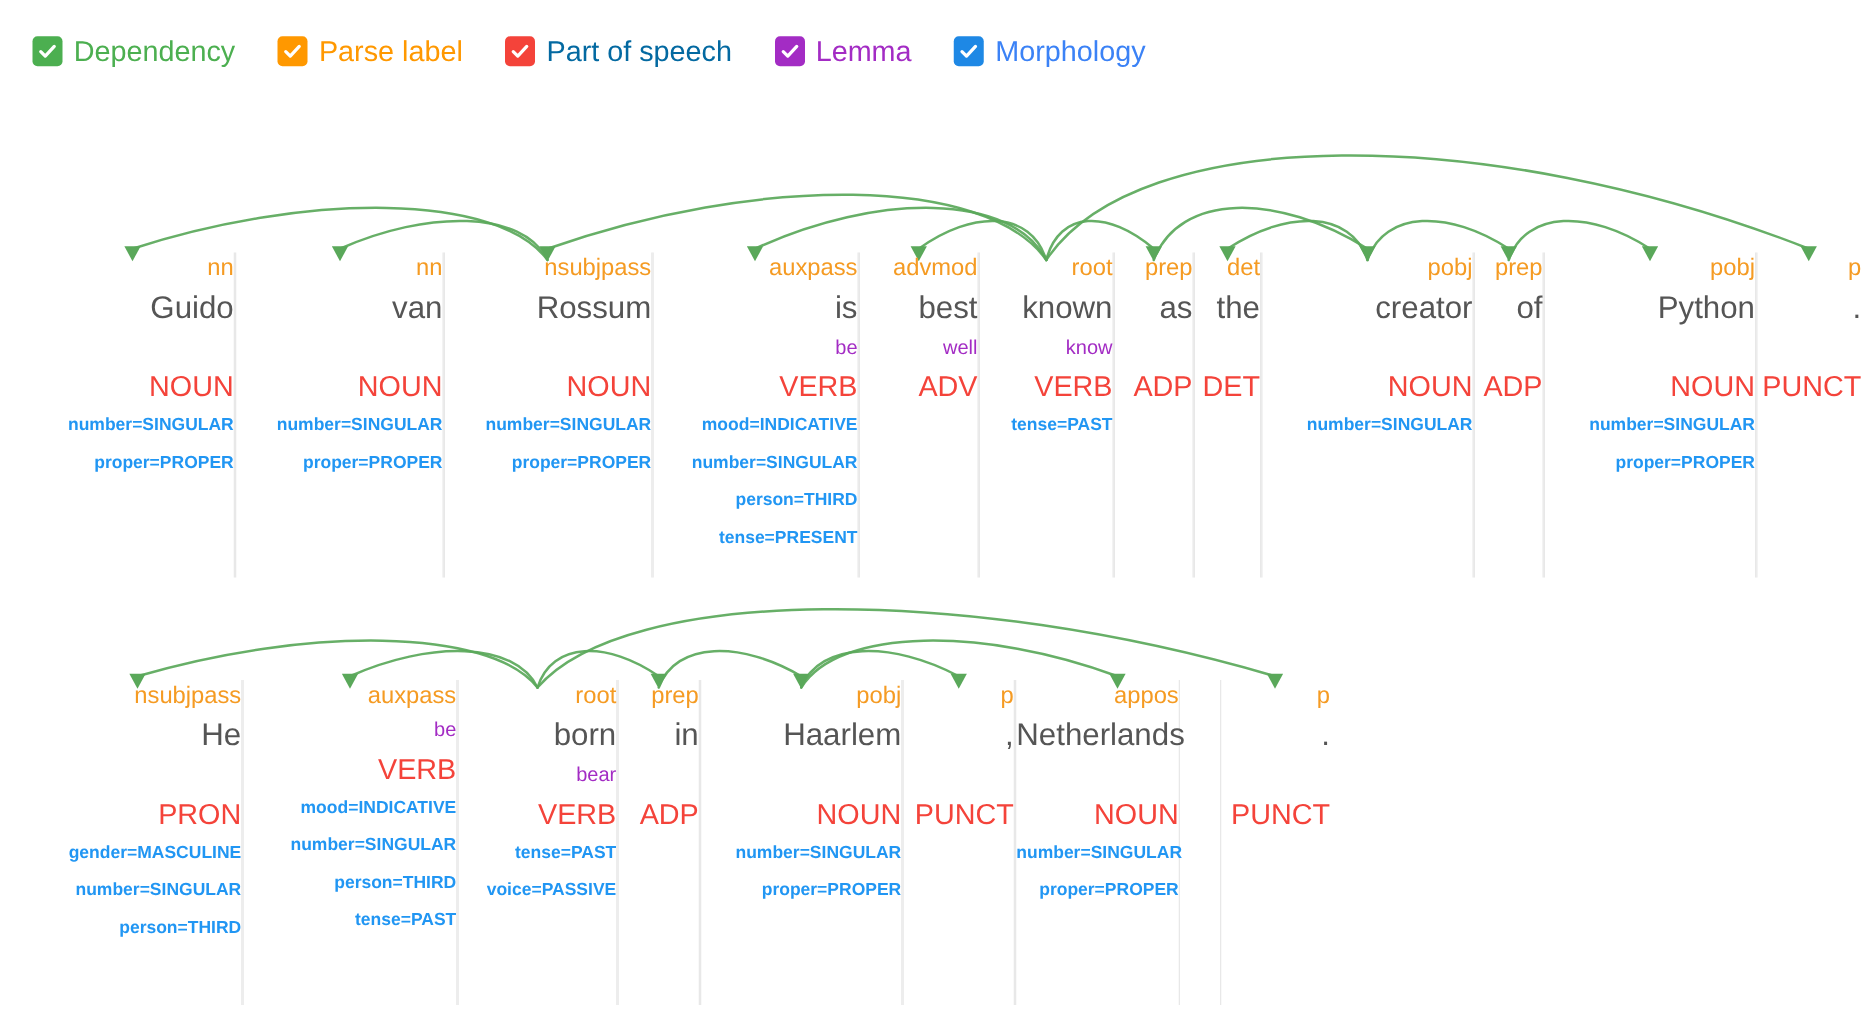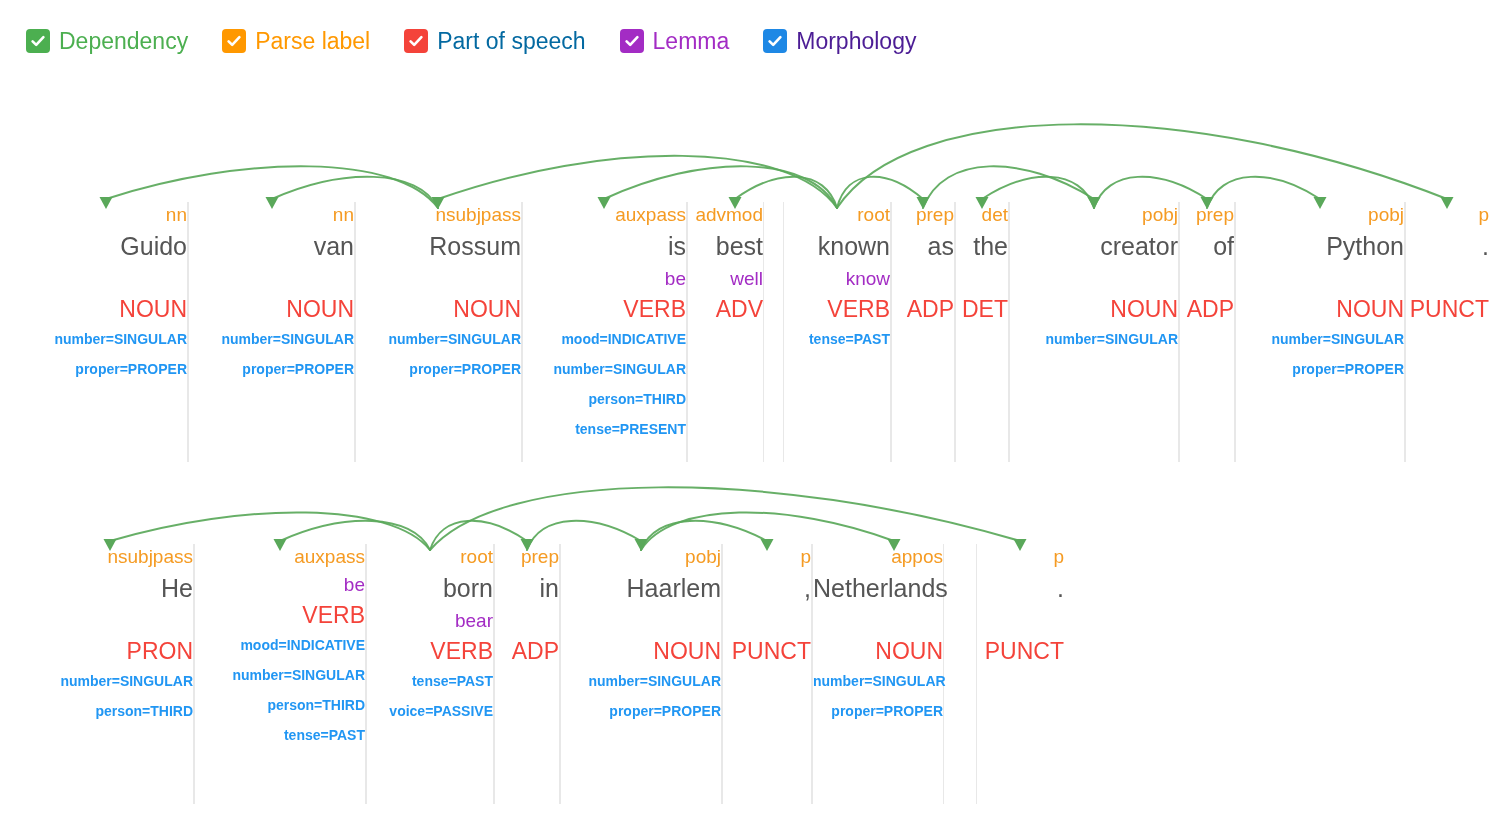--- a/index.html
+++ b/index.html
@@ -90,21 +90,21 @@
     white-space: nowrap;
   }
   .word {
     font-size: 25px;
     color: #555555;
     height: 36px;
     line-height: 36px;
     white-space: nowrap;
   }
   .lemma {
-    font-size: 19px;
+    font-size: 16px;
     color: #a32cc4;
     height: 30px;
     line-height: 30px;
     white-space: nowrap;
   }
   .lemma.empty { visibility: hidden; }
   .pos {
     font-size: 23px;
     color: #f4433a;
     height: 30px;
@@ -155,21 +155,21 @@
         </svg>
       </span>
       <span class="legend-label" style="color: rgb(163, 44, 196);">Lemma</span>
     </div>
     <div class="legend-item">
       <span class="cbox" style="background: rgb(30, 136, 229);">
         <svg width="18" height="18" viewBox="0 0 18 18" aria-hidden="true">
           <path d="M3.6 9.3 L7.2 12.9 L14.4 5.1" fill="none" stroke="#ffffff" stroke-width="2.6" stroke-linecap="round" stroke-linejoin="round"></path>
         </svg>
       </span>
-      <span class="legend-label" style="color: #4c1d95;">Morphology</span>
+      <span class="legend-label" style="color: #3b82f6;">Morphology</span>
     </div>
   </div>
 
 <div class="sentence" id="sentence-1">
   <svg class="arc-layer" width="1490" height="130" viewBox="0 0 1490 130">
       <path d="M 438 126 C 398.16 72, 245.44 72, 106 117" fill="none" stroke="#5aa85a" stroke-width="2" stroke-linecap="round" opacity="0.92"></path>
       <path d="M 99.5 115 L 112.5 115 L 106 127 Z" fill="#5aa85a"></path>
       <path d="M 438 126 C 418.08 86, 341.72 86, 272 117" fill="none" stroke="#5aa85a" stroke-width="2" stroke-linecap="round" opacity="0.92"></path>
       <path d="M 265.5 115 L 278.5 115 L 272 127 Z" fill="#5aa85a"></path>
       <path d="M 837 126 C 789.12 58, 605.5799999999999 58, 438 117" fill="none" stroke="#5aa85a" stroke-width="2" stroke-linecap="round" opacity="0.92"></path>
@@ -219,21 +219,21 @@
       <div class="token" style="left: 522px; width: 165px; height: 260px;">
         <div class="dep-label">auxpass</div>
         <div class="word">is</div>
         <div class="lemma">be</div>
         <div class="pos">VERB</div>
         <div class="morph">mood=INDICATIVE</div>
         <div class="morph">number=SINGULAR</div>
         <div class="morph">person=THIRD</div>
         <div class="morph">tense=PRESENT</div>
       </div>
-      <div class="token" style="left: 687px; width: 77px; height: 260px;">
+      <div class="token" style="left: 687px; width: 96px; height: 260px;">
         <div class="dep-label">advmod</div>
         <div class="word">best</div>
         <div class="lemma">well</div>
         <div class="pos">ADV</div>
       </div>
       <div class="token" style="left: 783px; width: 108px; height: 260px;">
         <div class="dep-label">root</div>
         <div class="word">known</div>
         <div class="lemma">know</div>
         <div class="pos">VERB</div>
@@ -297,20 +297,21 @@
       <path d="M 887.5 87 L 900.5 87 L 894 99 Z" fill="#5aa85a"></path>
       <path d="M 430 98 C 500.8 16, 772.2 16, 1020 89" fill="none" stroke="#5aa85a" stroke-width="2" stroke-linecap="round" opacity="0.92"></path>
       <path d="M 1013.5 87 L 1026.5 87 L 1020 99 Z" fill="#5aa85a"></path>
     </svg>
   <div class="token-layer" style="top:92px;">
       <div class="token first" style="left: 26px; width: 168px; height: 260px;">
         <div class="dep-label">nsubjpass</div>
         <div class="word">He</div>
         <div class="lemma empty"></div>
         <div class="pos">PRON</div>
+        <div class="morph">gender=MASCULINE</div>
         <div class="morph">number=SINGULAR</div>
         <div class="morph">person=THIRD</div>
       </div>
       <div class="token" style="left: 194px; width: 172px; height: 260px;">
         <div class="dep-label">auxpass</div>
         <div class="lemma">be</div>
         <div class="pos">VERB</div>
         <div class="morph">mood=INDICATIVE</div>
         <div class="morph">number=SINGULAR</div>
         <div class="morph">person=THIRD</div>

